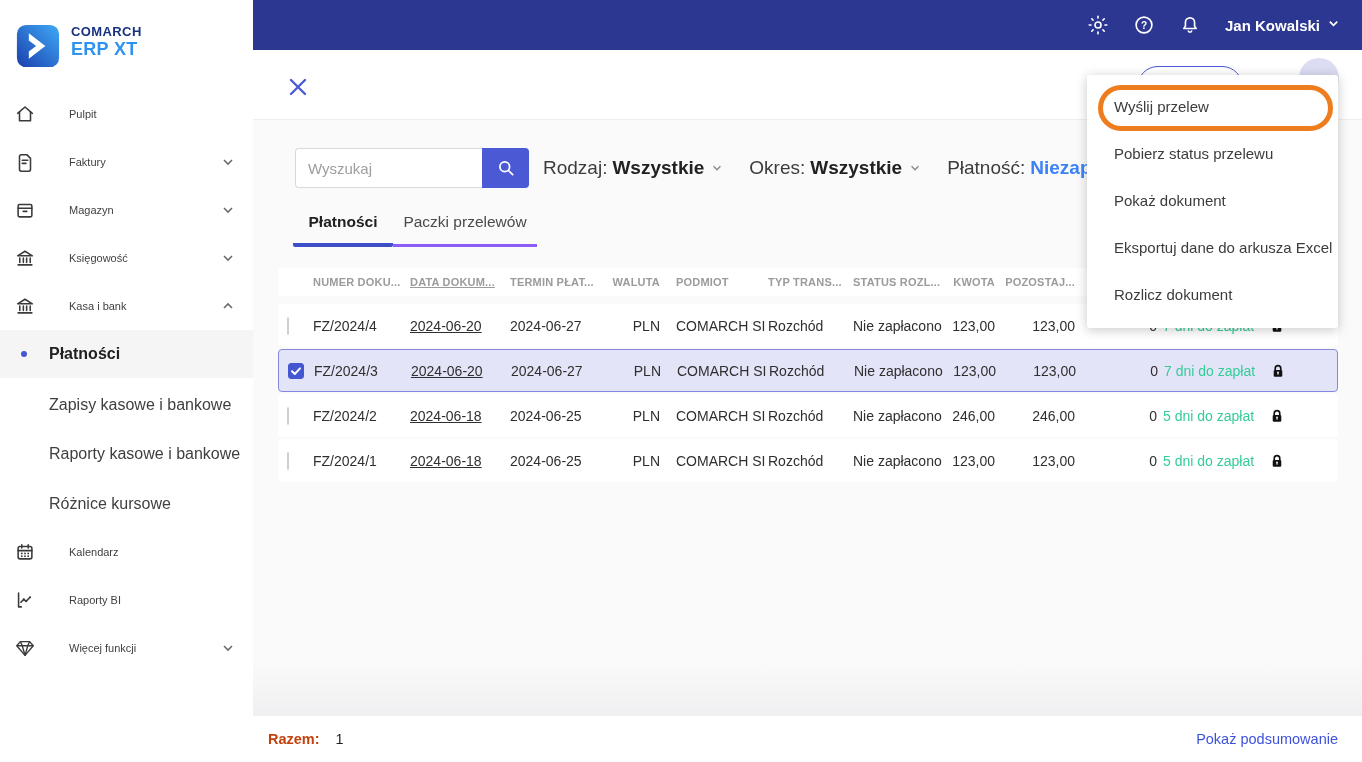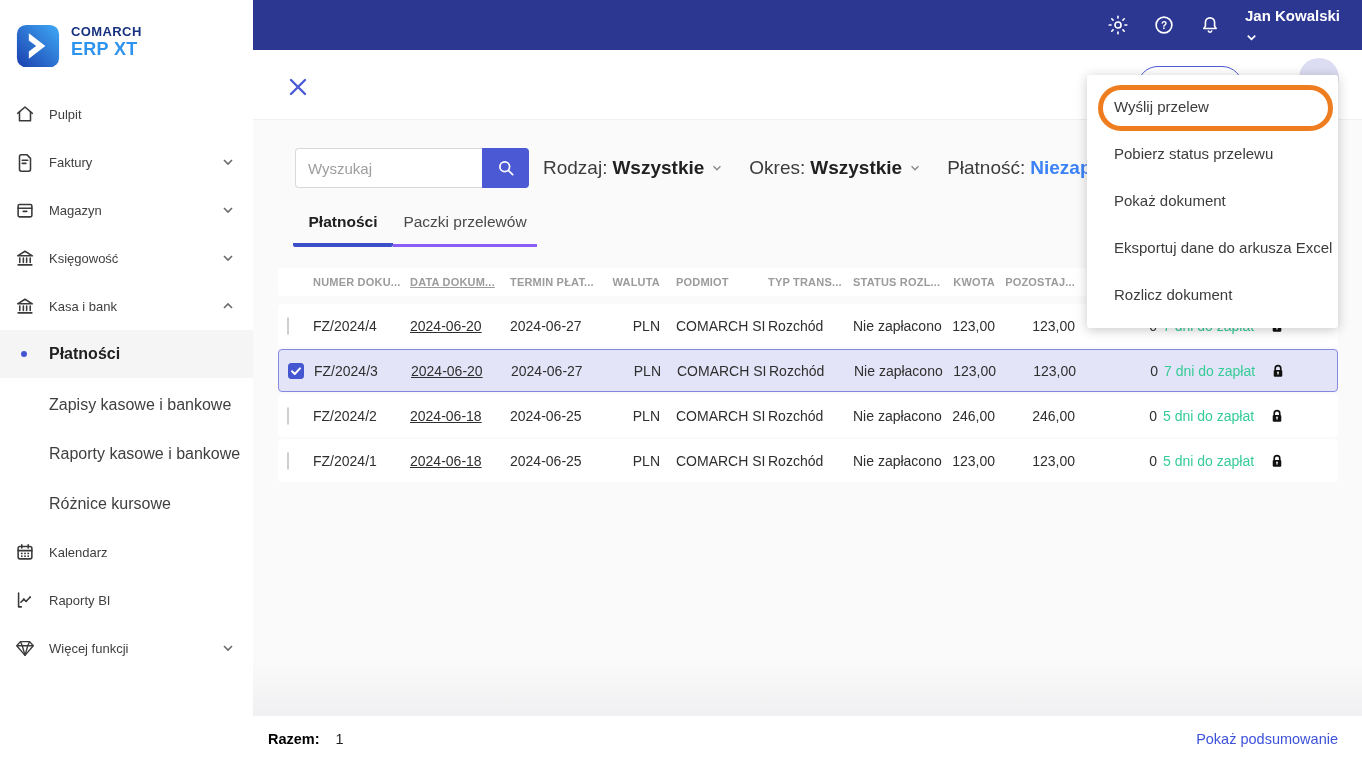--- a/index.html
+++ b/index.html
@@ -5,34 +5,34 @@
   * { margin:0; padding:0; box-sizing:border-box; }
   html,body { width:1362px; height:762px; overflow:hidden; }
   body { font-family:"Liberation Sans","DejaVu Sans",sans-serif; background:#fff; position:relative; color:#3c3c3c; }
 
   
   .sidebar { position:absolute; left:0; top:0; width:253px; height:762px; background:#fff; z-index:5; }
   .logo { display:flex; align-items:flex-start; gap:11px; padding:24px 0 0 16px; }
   .logo-text div:first-child { font-size:13px; font-weight:bold; letter-spacing:.4px; color:#17337f; }
   .logo-text div:last-child { font-size:18px; font-weight:bold; color:#2e93ee; letter-spacing:.3px; }
   .nav { margin-top:22px; }
-  .nav-item { display:flex; align-items:center; height:48px; padding:0 18px 0 14px; font-size:13px; color:#3f3f3f; cursor:pointer; }
+  .nav-item { display:flex; align-items:center; height:48px; padding:0 18px 0 14px; font-size:11px; color:#3f3f3f; cursor:pointer;gap:20px; }
   .nav-item .nico { width:22px; height:22px; margin-right:13px; flex:0 0 22px; display:flex; align-items:center; }
   .nav-item .lbl { flex:1; }
   .nav-item .chev { width:14px; height:14px; color:#6b6b6b; }
   .nav-sub { padding-left:49px; font-size:16px; color:#3f3f3f; cursor:pointer; }
   .nav-sub.single { height:48px; display:flex; align-items:center; }
   .nav-sub.multi { padding-top:9px; padding-bottom:9px; line-height:27px; margin:4px 0; }
   .nav-active { background:#f5f5f5; position:relative; font-weight:bold; color:#212121; height:48px; display:flex; align-items:center; padding-left:49px; }
   .nav-active .dot { position:absolute; left:21px; top:21px; width:6px; height:6px; border-radius:50%; background:#4456d0; }
 
   
   .topbar { position:absolute; left:253px; top:0; width:1109px; height:50px; background:#2c3792; display:flex; align-items:center; justify-content:flex-end; padding-right:22px; gap:24px; z-index:6; }
   .tico { width:22px; height:22px; color:#fff; cursor:pointer; }
-  .user { display:flex; align-items:flex-start; gap:7px; color:#fff; font-weight:bold; font-size:15px; cursor:pointer;flex-direction:column; }
+  .user { display:flex; align-items:flex-start; gap:7px; color:#fff; font-weight:bold; font-size:15px; cursor:pointer; }
   .user .chev { width:13px; height:13px; }
 
   
   .content { position:absolute; left:253px; top:50px; width:1109px; height:712px; background:#fafafa; }
   .page-head { position:absolute; left:0; top:0; width:100%; height:70px; background:#fff; border-bottom:1px solid #efefef; }
   .close-x { position:absolute; left:36px; top:28px; width:18px; height:18px; cursor:pointer; color:#4c5ad5; }
   .ghost-pill { position:absolute; left:884px; top:16px; width:106px; height:42px; border:1.5px solid #4c5ad5; border-radius:21px; background:#fff; }
   .ghost-circle { position:absolute; left:1046px; top:8px; width:40px; height:40px; border-radius:50%; background:#dcdcf2; }
 
   .search-row { position:absolute; left:42px; top:98px; display:flex; align-items:center; }
@@ -76,21 +76,21 @@
   .trow.selected { background:#e4e4f8; border:1px solid #8589de; }
   .cb { width:16px; height:16px; border:1.5px solid #cfcfcf; border-radius:3px; background:#fff; cursor:pointer; }
   .cb.checked { background:#4456d0; border-color:#4456d0; display:flex; align-items:center; justify-content:center; }
   .dot-blue { width:24px; height:24px; border-radius:50%; background:#5564d8; }
   .dot-gray { width:24px; height:24px; border-radius:50%; background:#dadae6; }
   .lock-ico { width:18px; height:20px; display:block; }
 
   
   .scroll-band { position:absolute; left:0; top:610px; width:100%; height:56px; background:linear-gradient(#fafafa,#f0f0f2); }
   .footer { position:absolute; left:0; top:666px; width:100%; height:46px; background:#fff; display:flex; align-items:center; padding:0 24px 0 15px; font-size:14.5px; }
-  .footer .total-label { font-weight:bold; color:#000000; }
+  .footer .total-label { font-weight:bold; color:#c2410c; }
   .footer .total-value { margin-left:16px; color:#1f1f1f; }
   .footer .spacer { flex:1; }
   .footer .sum-link { color:#3d52d9; cursor:pointer; }
 
   
   .menu { position:absolute; left:1087px; top:75px; width:251px; height:253px; background:#fff; border-radius:3px; box-shadow:0 2px 12px rgba(0,0,0,.22); z-index:20; padding-top:8px; }
   .menu-item { height:47px; display:flex; align-items:center; padding-left:27px; font-size:15px; color:#3c3c3c; cursor:pointer; white-space:nowrap; }
   .orange-ring { position:absolute; left:11px; top:10px; width:235px; height:46px; border:5px solid #ee7d1f; border-radius:24px; pointer-events:none; z-index:21; }
 
   svg { display:block; }

